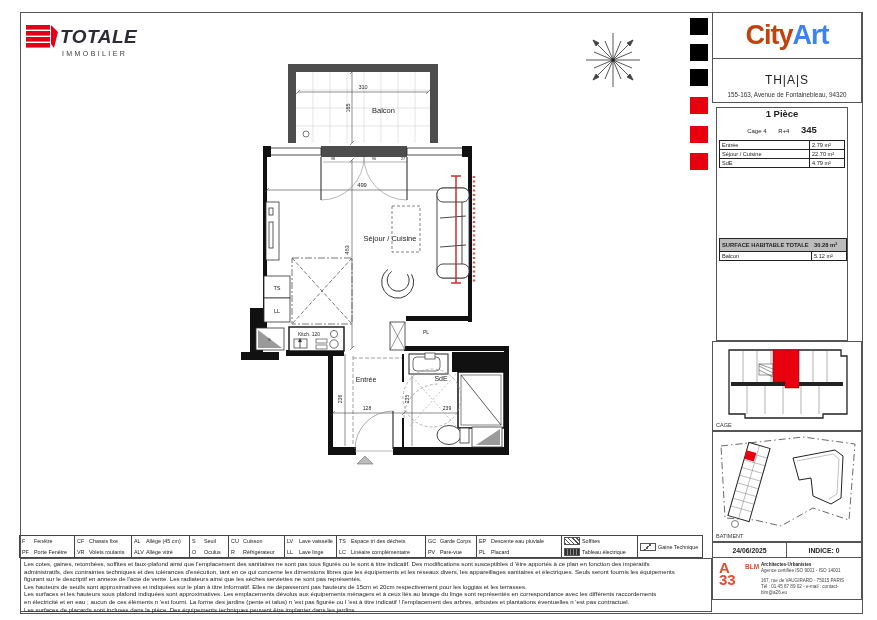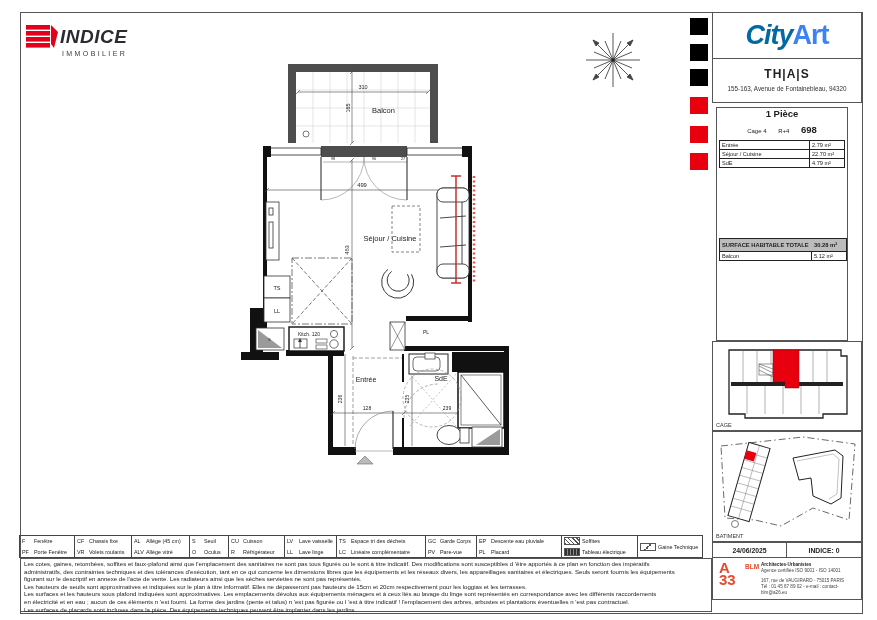--- a/index.html
+++ b/index.html
@@ -11,23 +11,23 @@
   .brand{left:26px;top:24px;width:150px;height:40px;}
   .brand-name{position:absolute;left:34px;top:2px;font-size:19px;font-weight:bold;
               font-style:italic;letter-spacing:.5px;color:#2b2b33;}
   .brand-sub{position:absolute;left:36px;top:26px;font-size:7px;letter-spacing:2.4px;color:#3a3a3a;}
   
   .cal{width:18px;height:17px;left:690px;}
   
   .panel-box{border:1px solid #555;background:#fff;box-sizing:border-box;}
   .cityart{left:712px;top:12px;width:150px;height:47px;display:flex;align-items:center;justify-content:center;}
   .cityart span{font-size:27px;font-weight:bold;letter-spacing:-1px;}
-  .city{color:#0369a1;font-style:italic;}.art{color:#3b82f6;}
+  .city{color:#c2410c;}.art{color:#3b82f6;}
   .resbox{left:712px;top:58px;width:150px;height:45px;text-align:center;}
-  .resname{margin-top:8px;font-size:12px;font-weight:bold;letter-spacing:1px;}
+  .resname{margin-top:14px;font-size:12px;font-weight:normal;letter-spacing:1px;}
   .resaddr{margin-top:4px;font-size:6.3px;color:#333;}
   .infobox{left:716px;top:107px;width:132px;height:234px;}
   .unit-title{text-align:center;font-size:9.5px;font-weight:bold;}
   .unit-meta{text-align:center;font-size:6px;margin-top:5px;}
   .unit-meta b{font-size:9.5px;margin-left:10px;}
   .unit-meta .lvl{margin-left:10px;}
   .rooms{position:absolute;left:2px;top:33px;width:126px;}
   .trow{display:flex;border:1px solid #222;margin-top:-1px;font-size:5.6px;line-height:8px;height:8px;}
   .trow .nm{flex:1;padding-left:2px;}
   .trow .ar{width:32px;border-left:1px solid #222;padding-left:2px;}
@@ -69,21 +69,21 @@
 <div class="abs sheet-border"></div>
 
 <div class="abs brand">
   <svg width="34" height="30" viewBox="0 0 34 30">
     <rect x="0" y="1" width="24" height="4.6" fill="#e2001a"></rect>
     <rect x="0" y="7" width="24" height="4.6" fill="#e2001a"></rect>
     <rect x="0" y="13" width="24" height="4.6" fill="#e2001a"></rect>
     <rect x="0" y="19" width="24" height="4.6" fill="#e2001a"></rect>
     <path d="M25,1 L32,8 L28,24 L25,20 Z" fill="#e2001a"></path>
   </svg>
-  <div class="brand-name">INDICE</div>
+  <div class="brand-name">TOTALE</div>
   <div class="brand-sub">IMMOBILIER</div>
 </div>
 
 <div class="abs cal" style="top:18px;background:#000;"></div>
 <div class="abs cal" style="top:44px;background:#000;"></div>
 <div class="abs cal" style="top:69px;background:#000;"></div>
 <div class="abs cal" style="top:97px;background:#e8000f;"></div>
 <div class="abs cal" style="top:126px;background:#e8000f;"></div>
 <div class="abs cal" style="top:153px;background:#e8000f;"></div>
 
@@ -301,21 +301,21 @@
 <div class="abs panel-box resbox">
   <div class="resname">TH|A|S</div>
   <div class="resaddr">155-163, Avenue de Fontainebleau, 94320</div>
 </div>
 
 <div class="abs panel-box infobox">
   <div class="unit-title">1 Pièce</div>
   <div class="unit-meta">
     <span>Cage 4</span>
     <span class="lvl">R+4</span>
-    <b>698</b>
+    <b>345</b>
   </div>
   <div class="rooms">
     <div class="trow">
       <span class="nm">Entrée</span>
       <span class="ar">2.79 m²</span>
     </div>
     <div class="trow">
       <span class="nm">Séjour / Cuisine</span>
       <span class="ar">22.70 m²</span>
     </div>

